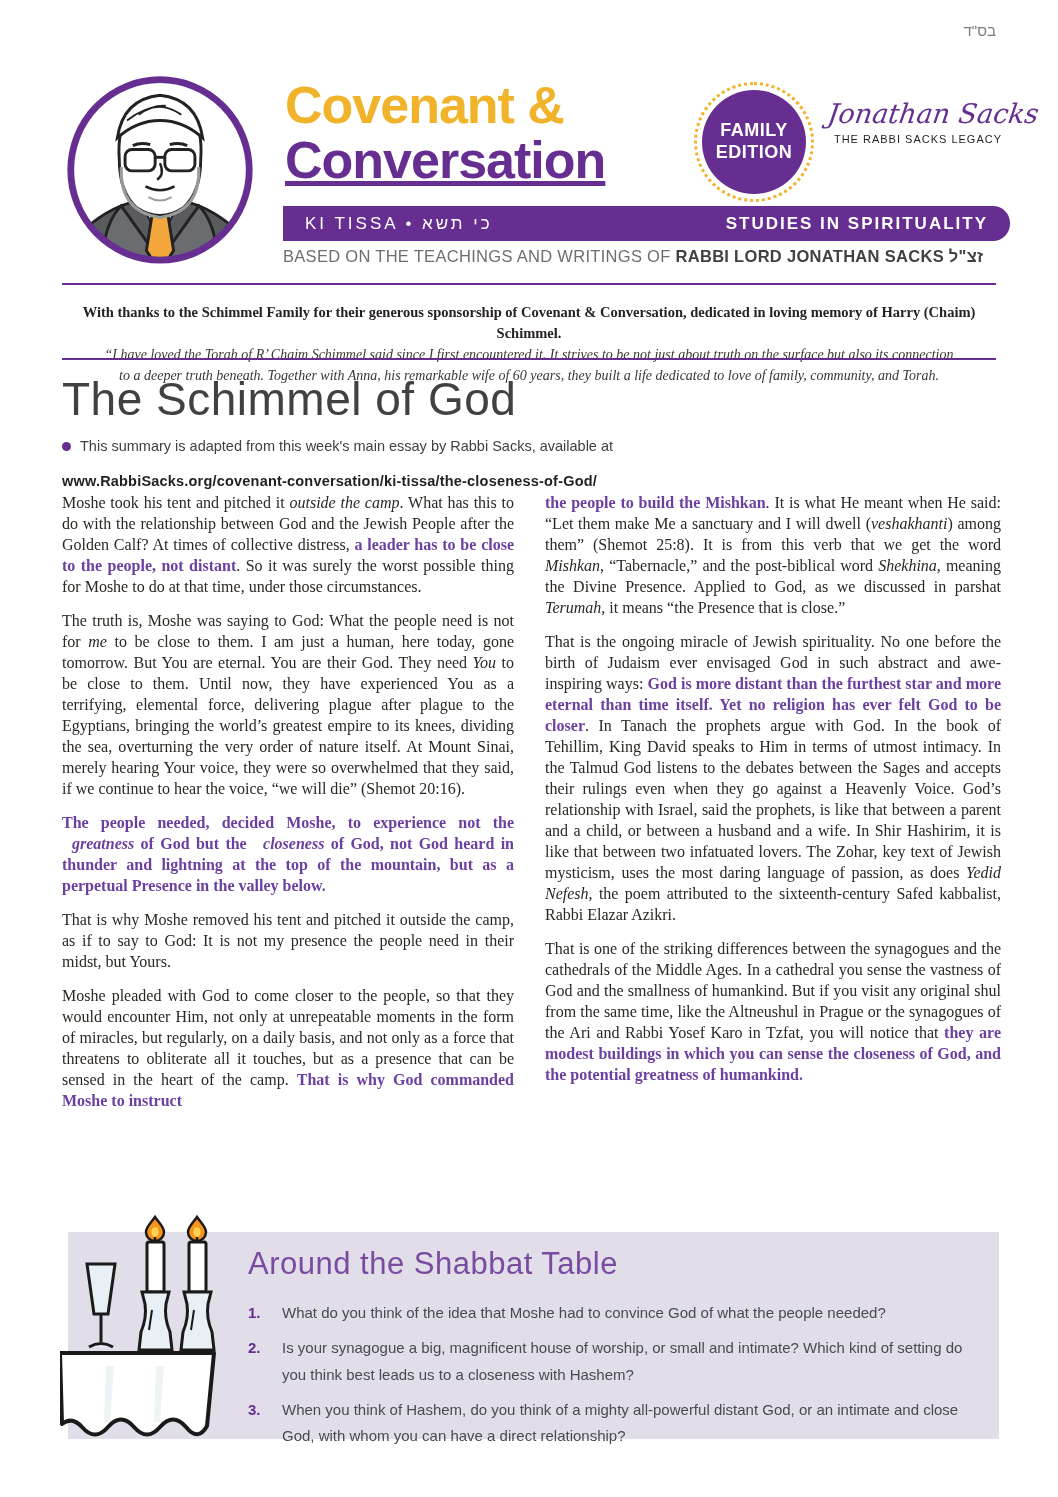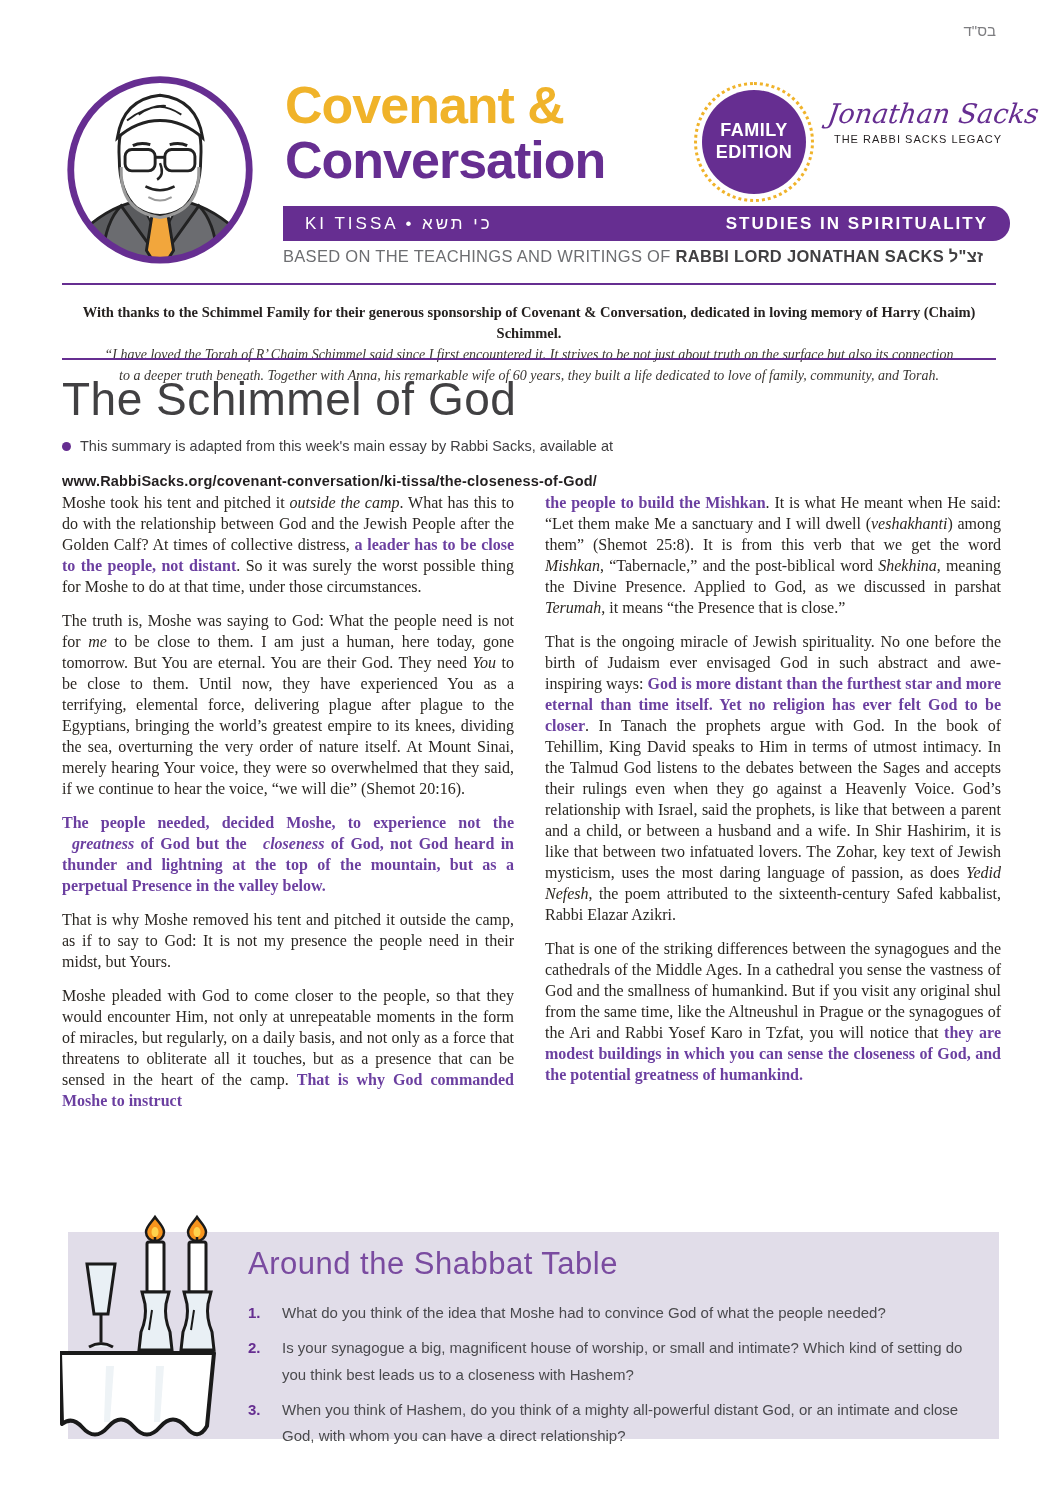--- a/index.html
+++ b/index.html
@@ -27,21 +27,21 @@
     font-size:15px;color:#7d7d80;
   }
   .portrait{
     position:absolute;left:63px;top:70px;width:194px;height:194px;
   }
   .brand{
     position:absolute;left:285px;top:78px;line-height:1.06;
     font-weight:bold;font-size:52px;letter-spacing:-1px;
   }
   .brand .l1{color:var(--gold);}
-  .brand .l2{color:var(--brand-purple);}
+  .brand .l2{color:var(--brand-purple);text-decoration:underline;}
   .badge{
     position:absolute;left:694px;top:82px;width:120px;height:120px;
     border:3px dotted var(--gold);border-radius:50%;
     display:flex;align-items:center;justify-content:center;
   }
   .badge-inner{
     width:104px;height:104px;border-radius:50%;
     background:var(--brand-purple);
     display:flex;flex-direction:column;align-items:center;justify-content:center;
     color:#fff;font-weight:bold;font-size:18px;letter-spacing:.5px;line-height:1.2;

